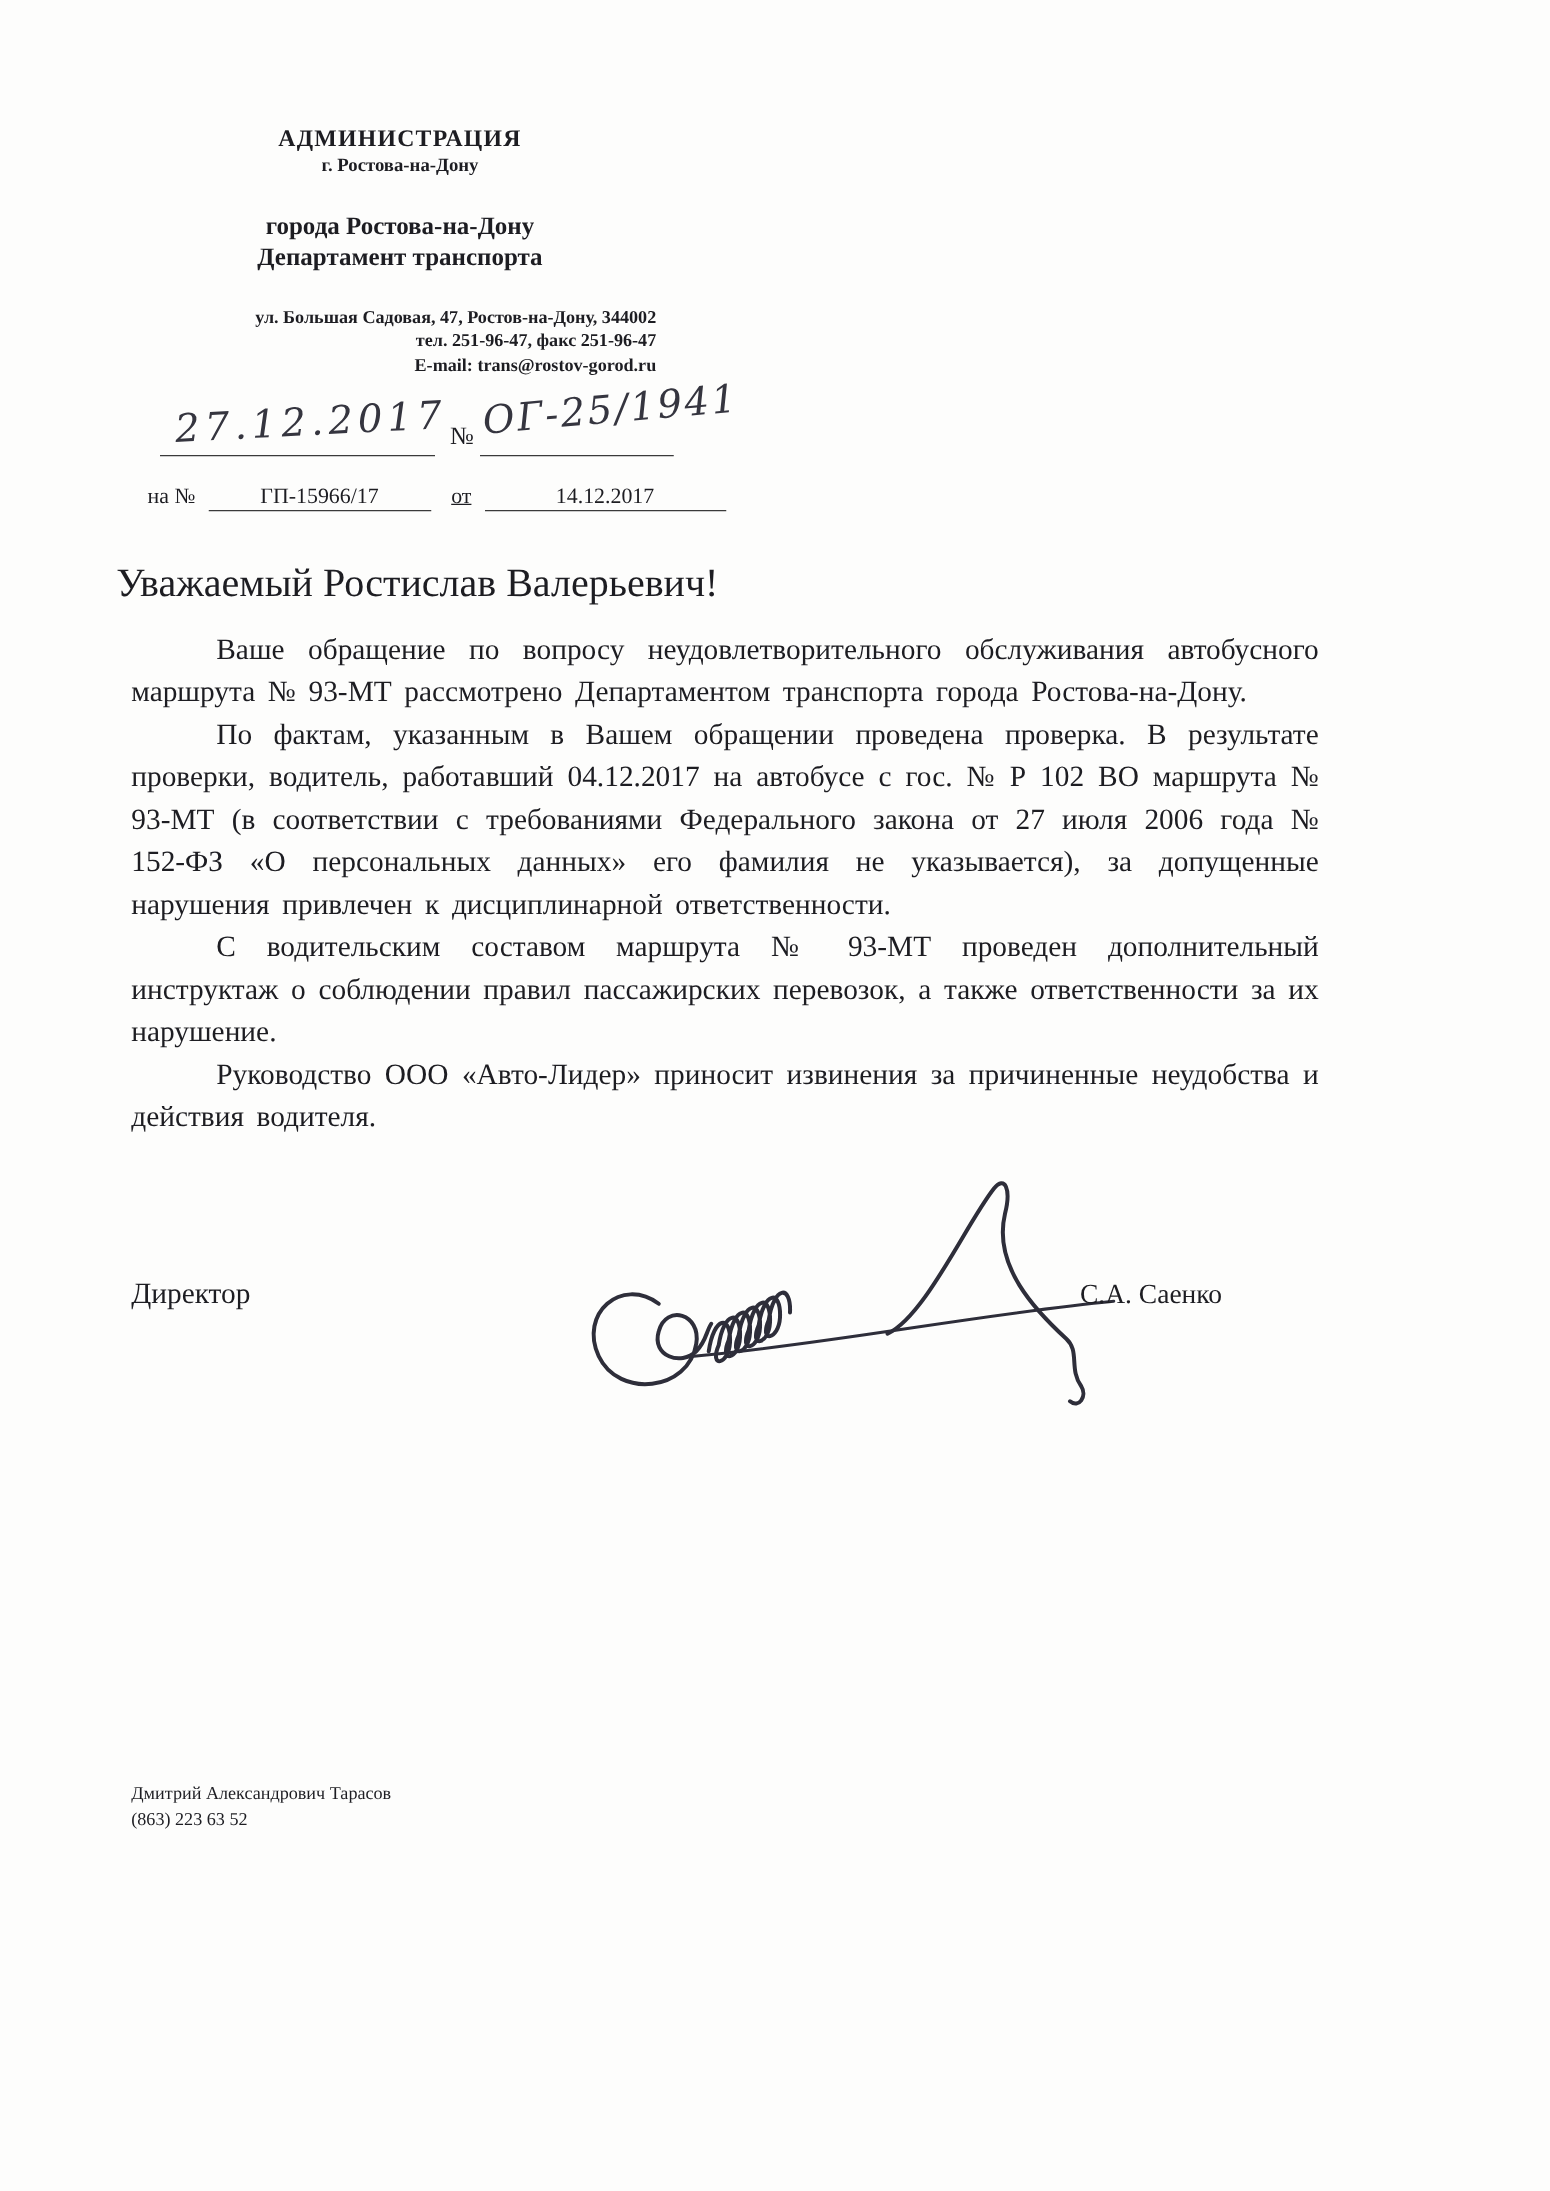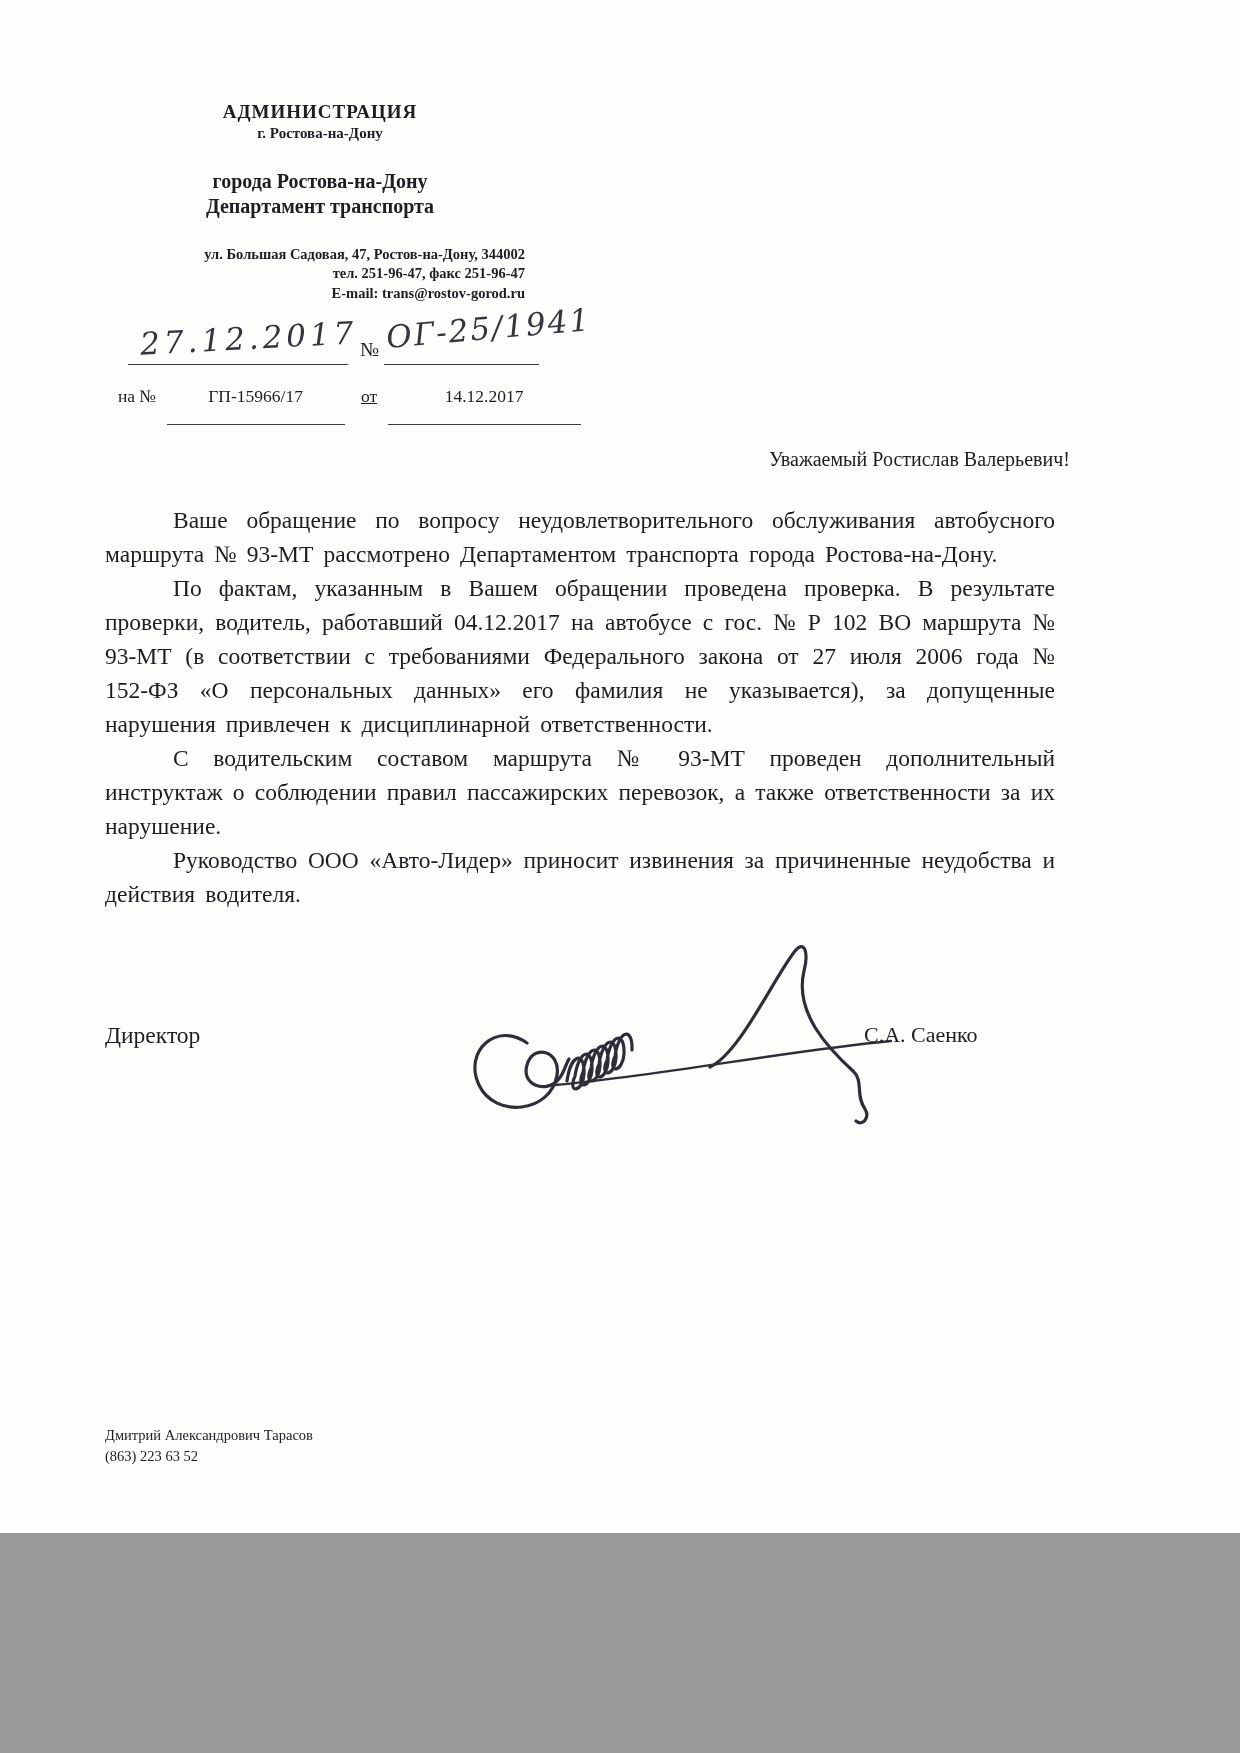--- a/index.html
+++ b/index.html
@@ -1,18 +1,18 @@
 <!DOCTYPE html>
 <html><head>
 <meta charset="utf-8">
 <style>
   html,body { margin:0; padding:0; background:#9a9a9a; }
   .page {
     position:relative;
-    width:1240px; height:1533px;
+    width:1240px; height:1753px;
     margin:0 auto;
     background:#fdfdfc;
     font-family:"Liberation Serif", serif;
     color:#1d1d22;
     overflow:hidden;
   }
 
   
   .letterhead-left {
     position:absolute; left:115px; top:100px; width:410px;
@@ -53,30 +53,30 @@
     font-size:31px; transform:rotate(-5deg);
     letter-spacing:2px; white-space:nowrap;
   }
   .number-underline { position:absolute; left:266px; top:46px; width:155px; border-bottom:1.6px solid #3a3a3a; }
 
   .ref-row2 { position:absolute; left:118px; top:386px; font-size:17.5px; white-space:nowrap; }
   .ref-row2 .lbl { display:inline-block; }
   .u-seg {
     display:inline-block; text-align:center;
     border-bottom:1.4px solid #3a3a3a;
-    padding:0 14px 17px 14px;
+    padding:0 14px 1px 14px;
   }
   .u-seg.in-number { min-width:150px; margin-left:6px; }
   .u-seg.in-date { min-width:165px; margin-left:6px; }
   .ref-row2 .ot { margin-left:12px;text-decoration:underline; }
 
   
   .salutation {
-    position:absolute; left:120px; top:448px; width:950px;
-    text-align:right; font-size:20px;
+    position:absolute; left:93px; top:448px; width:950px;
+    text-align:left; font-size:32px;
   }
   .body-text {
     position:absolute; left:105px; top:503px; width:950px;
   }
   .body-text p {
     margin:0; font-size:23.5px; line-height:34px;
     text-align:justify; text-indent:68px;
     word-spacing:0.18em;
   }
 

